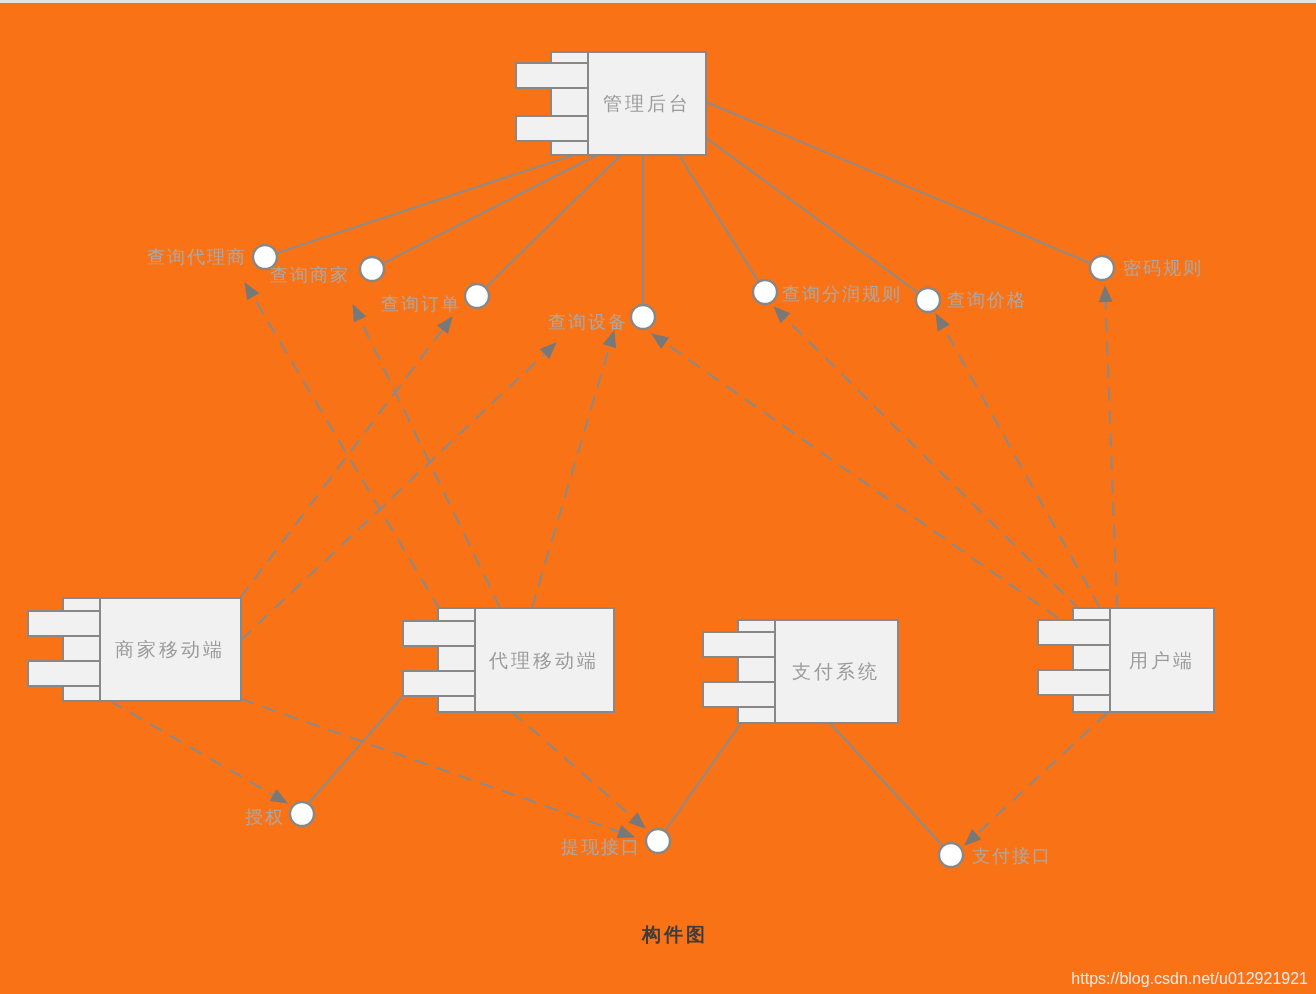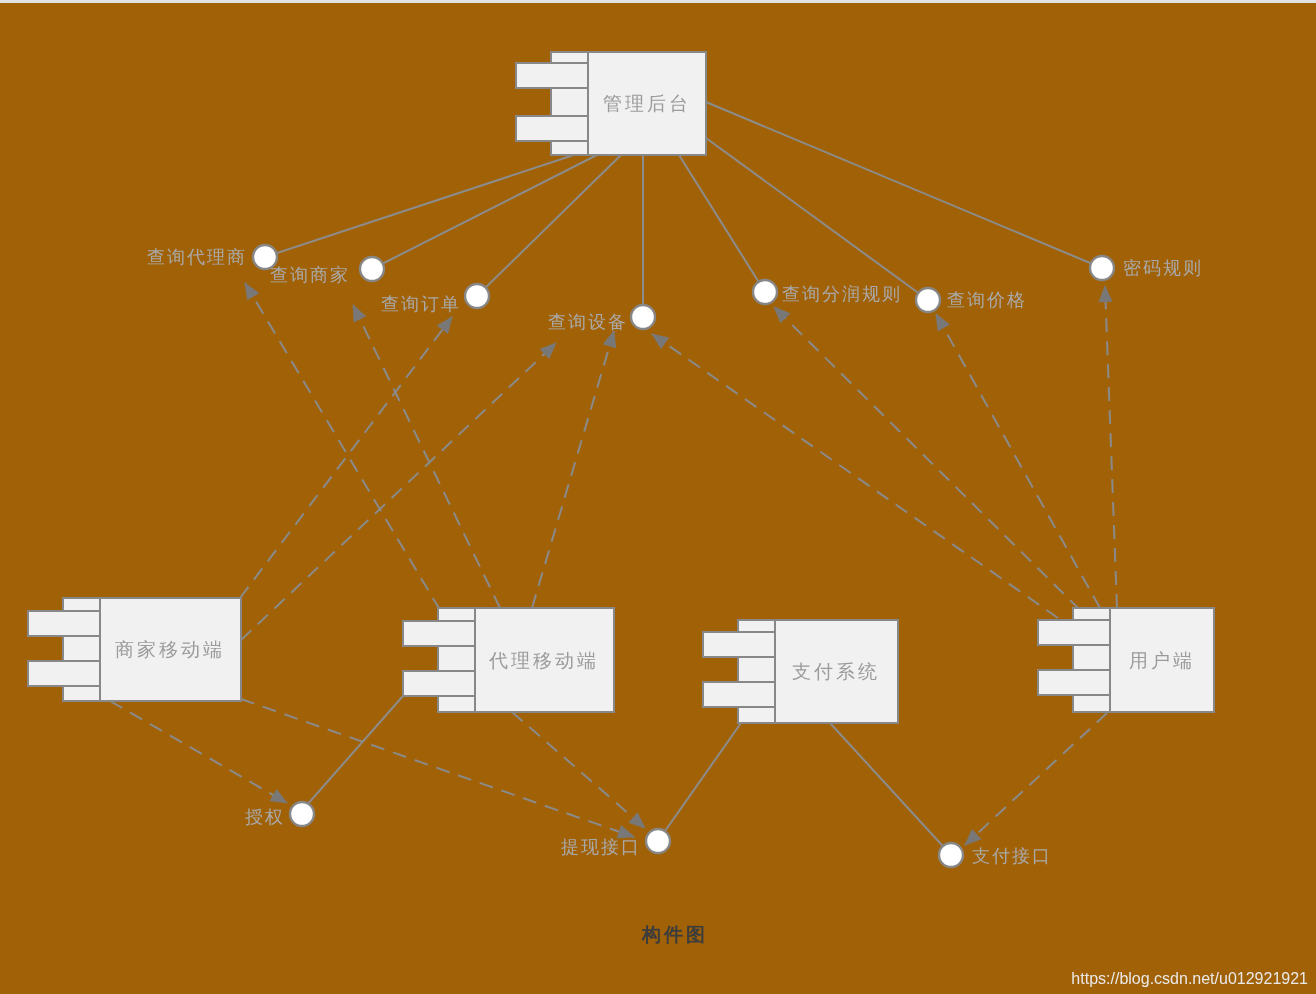--- a/index.html
+++ b/index.html
@@ -1,17 +1,17 @@
 <!DOCTYPE html>
 <html><head>
 <meta charset="utf-8">
 <style>
   html,body{margin:0;padding:0;background:#ffffff;}
   .stage{
-    position:relative;width:1316px;height:994px;background:#a16207;
+    position:relative;width:1316px;height:994px;background:#f97316;
     font-family:"Liberation Sans","DejaVu Sans",sans-serif;overflow:hidden;
   }
   svg{display:block;}
   .solid-link{stroke:#8c8c8c;stroke-width:2;fill:none;}
   .dep{stroke:#8a8a8a;stroke-width:2;fill:none;stroke-dasharray:14 9;}
   .comp-body,.comp-spine,.comp-tab{fill:#f1f1f1;stroke:#888888;stroke-width:2;}
   .iface-circle{fill:#ffffff;stroke:#878787;stroke-width:2.4;}
   .comp-label{fill:#9b9b9b;font-size:19px;letter-spacing:3px;text-anchor:middle;}
   .iface-label{fill:#a9a9a9;font-size:18px;letter-spacing:2px;}
   .anchor-end{text-anchor:end;}

